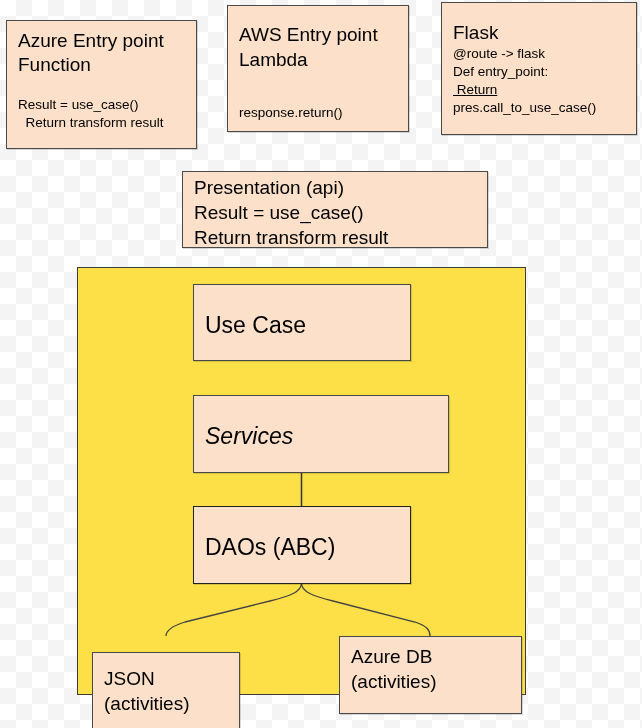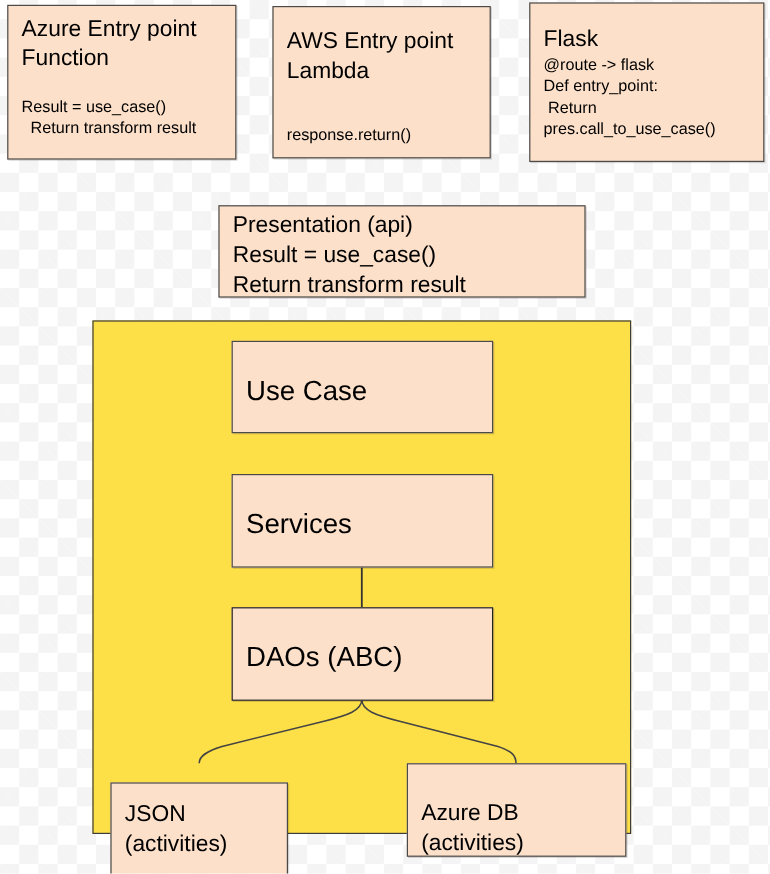--- a/index.html
+++ b/index.html
@@ -25,38 +25,38 @@
     position:absolute; left:77px; top:267px; width:449px; height:428px;
     box-sizing:border-box; background:#fde047; border:1.5px solid #3c3c3c;
   }
   .domain-label { position:absolute; right:6px; bottom:4px; font-size:19px; }
   svg.conn { position:absolute; left:0; top:0; }
   .inner-label { position:absolute; left:11px; font-size:23px; }
 </style>
 </head>
 <body>
 
-<div class="box" style="left:6px;top:4px;width:191px;height:129px;padding:8px 0 0 11px;">
+<div class="box" style="left:6px;top:20px;width:191px;height:129px;padding:8px 0 0 11px;">
   <div class="t-big">Azure Entry point</div>
   <div class="t-big">Function</div>
   <div class="t-small" style="margin-top:19px;white-space:pre;">Result = use_case()</div>
   <div class="t-small" style="white-space:pre;">  Return transform result</div>
 </div>
 
 <div class="box" style="left:227px;top:5px;width:182px;height:127px;padding:16px 0 0 11px;">
   <div class="t-big" style="line-height:25px">AWS Entry point</div>
   <div class="t-big" style="line-height:25px">Lambda</div>
   <div class="t-small" style="margin-top:32px;">response.return()</div>
 </div>
 
 <div class="box" style="left:441px;top:2px;width:196px;height:133px;padding:18px 0 0 11px;">
   <div class="t-big">Flask</div>
   <div class="t-small">@route -&gt; flask</div>
   <div class="t-small">Def entry_point:</div>
-  <div class="t-small" style="white-space:pre;"> Return</div>
+  <div class="t-small" style="white-space:pre;text-decoration:underline;"> Return</div>
   <div class="t-small">pres.call_to_use_case()</div>
 </div>
 
 <div class="box" style="left:182px;top:171px;width:306px;height:77px;padding:3px 0 0 11px;">
   <div class="t-mid">Presentation (api)</div>
   <div class="t-mid">Result = use_case()</div>
   <div class="t-mid">Return transform result</div>
 </div>
 
 <div id="domain">
@@ -65,27 +65,27 @@
 
 <svg class="conn" width="642" height="728">
   <line x1="301.5" y1="472" x2="301.5" y2="506" stroke="#333" stroke-width="1.5"></line>
   <path d="M301.5 583 C 301.5 592, 290 596, 270 601 L 185 622 C 172 626, 166 630, 166 636" fill="none" stroke="#444" stroke-width="1.3"></path>
   <path d="M301.5 583 C 301.5 592, 313 596, 333 601 L 415 622 C 427 626, 430 630, 430 636" fill="none" stroke="#444" stroke-width="1.3"></path>
 </svg>
 
 <div class="box" style="left:193px;top:284px;width:218px;height:77px;">
   <div class="inner-label" style="top:27px;">Use Case</div>
 </div>
-<div class="box" style="left:193px;top:395px;width:218px;height:78px;">
+<div class="box" style="left:193px;top:395px;width:256px;height:78px;font-style:italic;">
   <div class="inner-label" style="top:27px;">Services</div>
 </div>
 <div class="box" style="left:193px;top:506px;width:218px;height:78px;border-color:#222;padding-left:48px;">
   <div class="inner-label" style="top:27px;">DAOs (ABC)</div>
 </div>
 
 <div class="box" style="left:92px;top:652px;width:148px;height:78px;padding:13px 0 0 11px;">
   <div class="t-mid">JSON</div>
   <div class="t-mid">(activities)</div>
 </div>
-<div class="box" style="left:339px;top:636px;width:183px;height:78px;padding:28px 0 0 11px;">
+<div class="box" style="left:339px;top:636px;width:183px;height:78px;padding:7px 0 0 11px;">
   <div class="t-mid">Azure DB</div>
   <div class="t-mid">(activities)</div>
 </div>
 
 </body></html>

